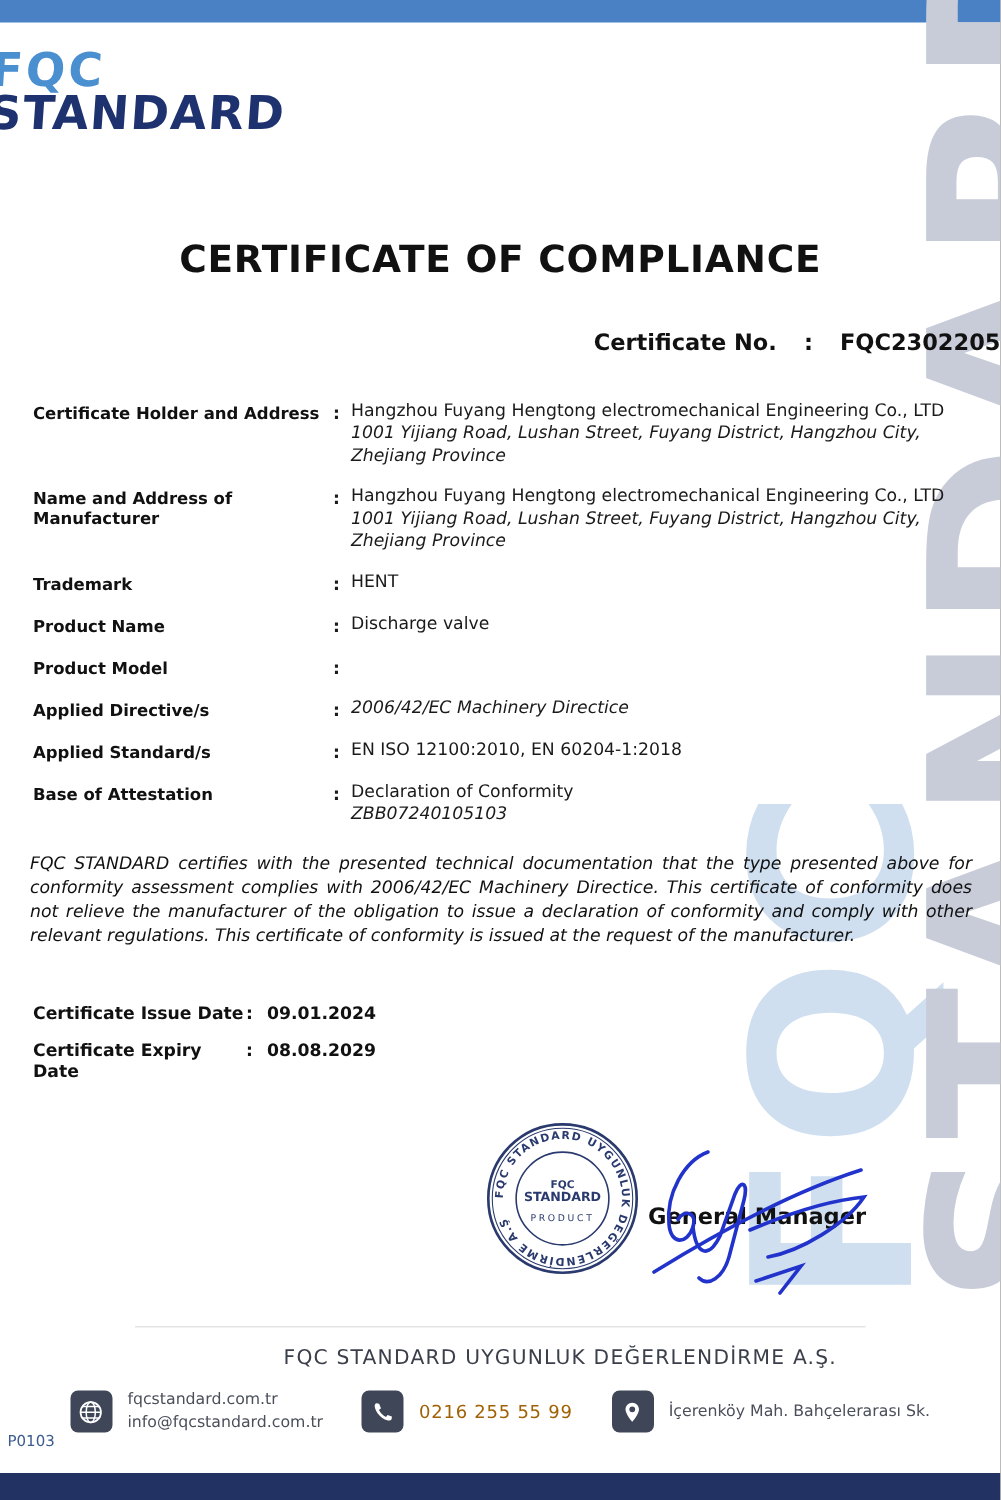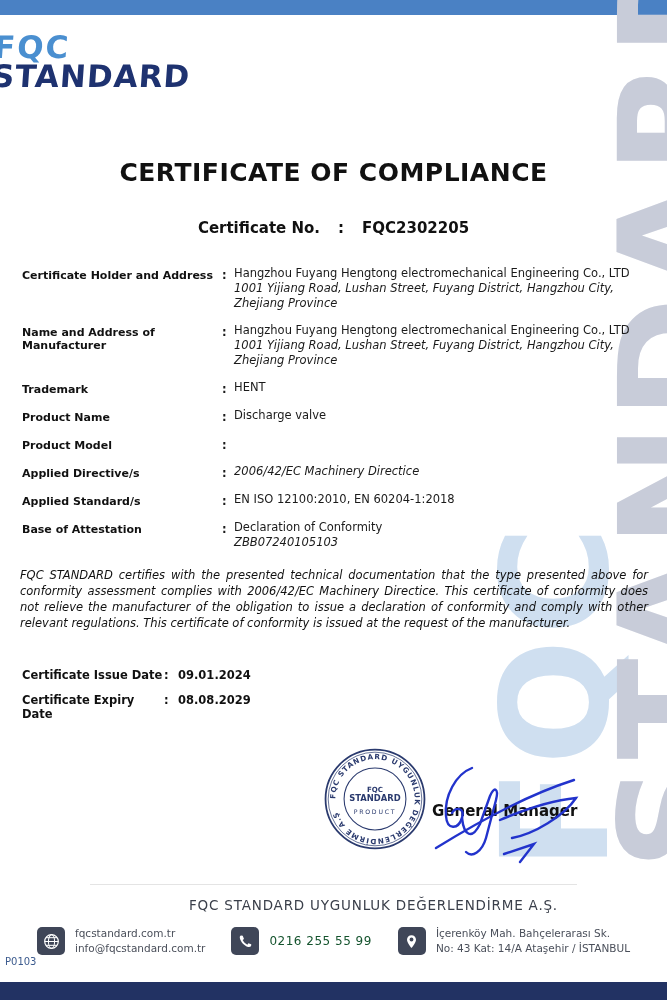--- a/index.html
+++ b/index.html
@@ -14,21 +14,21 @@
   .logo .l2{font-size:31px;font-weight:800;color:#1e3270;letter-spacing:1px;}
   
   .watermark{position:absolute;top:870px;left:497px;transform:rotate(-90deg);
              transform-origin:0 0;white-space:nowrap;line-height:0.80;z-index:0;pointer-events:none;}
   .watermark .w1{font-size:148px;font-weight:800;color:#cfdff0;letter-spacing:4px;}
   .watermark .w2{font-size:148px;font-weight:800;color:#c8ccd9;letter-spacing:4px;}
   .content{position:relative;z-index:1;}
   
   .title{position:absolute;top:158px;left:0;width:100%;text-align:center;
          font-size:25px;font-weight:800;letter-spacing:0.5px;color:#111;}
-  .certno{position:absolute;top:219px;left:0;width:100%;display:flex;justify-content:center;
+  .certno{position:absolute;top:219px;left:0;width:100%;display:flex;justify-content:flex-end;
           gap:18px;font-size:15px;font-weight:800;color:#111;}
   
   .fields{position:absolute;top:266px;left:22px;width:625px;font-size:11.5px;}
   .frow{display:flex;margin-bottom:12px;}
   .flabel{width:200px;flex:0 0 200px;font-weight:800;font-size:11px;color:#111;padding-top:3px;}
   .fcolon{flex:0 0 12px;font-weight:800;padding-top:2px;}
   .fvalue{flex:1;line-height:1.3;}
   .it{font-style:italic;}
   
   .statement{position:absolute;top:568px;left:20px;width:628px;font-size:11.5px;
@@ -45,21 +45,21 @@
   
   .sepline{position:absolute;top:884px;left:90px;width:487px;border-top:1px solid #e4e4e4;}
   .company{position:absolute;top:897px;left:0;width:100%;text-align:center;
            font-size:13.5px;letter-spacing:0.8px;color:#3a3f4a;padding-left:40px;}
   .contacts{position:absolute;top:926px;left:0;width:100%;display:flex;
             justify-content:center;gap:26px;align-items:center;}
   .cgroup{display:flex;align-items:center;gap:10px;}
   .cicon{width:28px;height:28px;background:#3f4658;border-radius:5px;display:flex;
          align-items:center;justify-content:center;flex:0 0 28px;}
   .ctext{font-size:10.5px;color:#4a4f5a;line-height:1.45;}
-  .cphone{font-size:12px;color:#14532d;letter-spacing:0.5px;}
+  .cphone{font-size:12px;color:#a16207;letter-spacing:0.5px;}
   .pagecode{position:absolute;top:956px;left:5px;font-size:10px;color:#3c5b8e;}
 </style>
 </head>
 <body>
 
 <div class="page">
 
   <div class="topbar"></div>
 
   <div class="watermark" aria-hidden="true"><span class="w1">FQC</span><br>
@@ -214,21 +214,20 @@
       </div>
 
       <div class="cgroup">
         <div class="cicon">
           <svg width="15" height="15" viewBox="0 0 20 20">
             <path d="M10,1.5 C6.5,1.5 4,4.2 4,7.5 C4,11.5 10,18.5 10,18.5 C10,18.5 16,11.5 16,7.5 C16,4.2 13.5,1.5 10,1.5 Z M10,10 A2.6,2.6 0 1,1 10,4.8 A2.6,2.6 0 0,1 10,10 Z" fill="#fff"></path>
           </svg>
         </div>
         <div class="ctext">
           <div>İçerenköy Mah. Bahçelerarası Sk.</div>
-          <div>No: 43 Kat: 14/A Ataşehir / İSTANBUL</div>
         </div>
       </div>
 
     </div>
 
     <div class="pagecode">P0103</div>
 
   </div>
 
   <div class="bottombar"></div>

